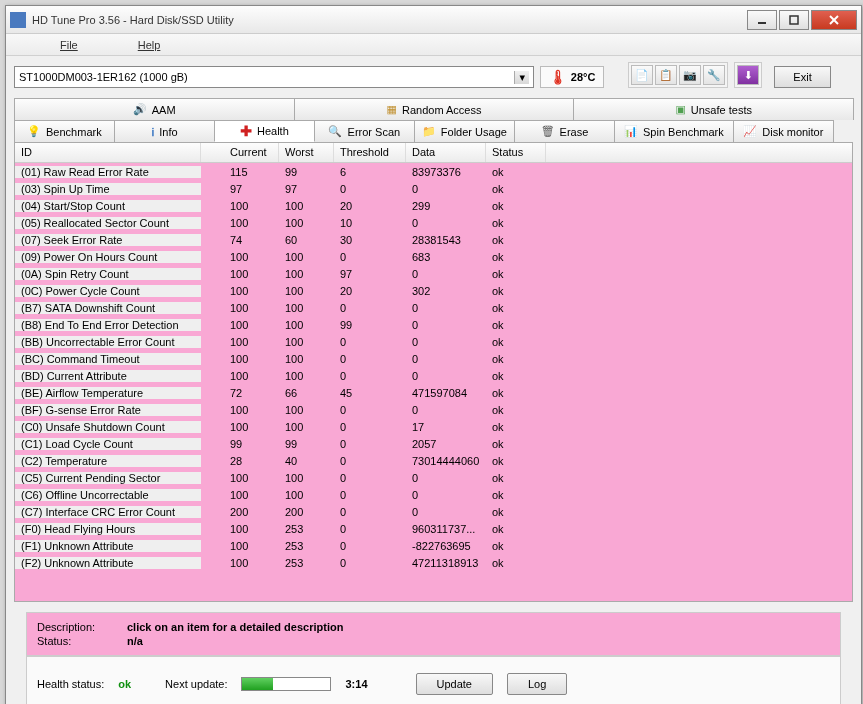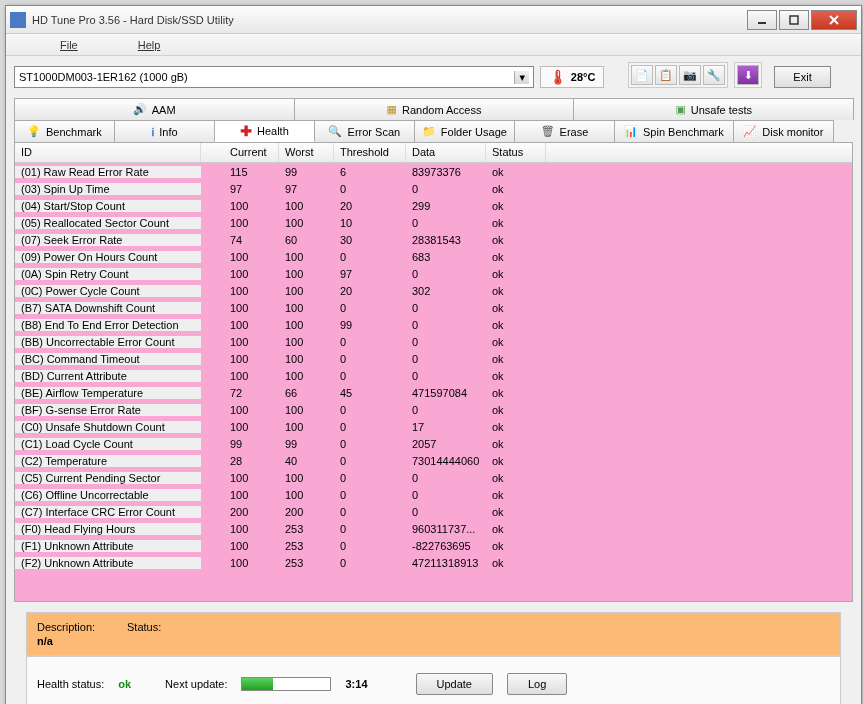--- a/index.html
+++ b/index.html
@@ -46,21 +46,21 @@
 .col-cur { width: 55px; margin-left: 23px; }
 .col-worst { width: 55px; }
 .col-thr { width: 72px; }
 .col-data { width: 80px; }
 .col-status { width: 60px; }
 .table-body { }
 .tr { display: flex; height: 17px; align-items: center; }
 .td { padding: 0 6px; overflow: hidden; white-space: nowrap; }
 .tr .col-id { background: #efefef; }
 .bottom-panel { padding: 10px 12px; background: #f0f0f0; }
-.desc-block { border: 1px solid #ccc; background: #fdba74; padding: 8px 10px; margin-bottom: 0; display: grid; grid-template-columns: 90px 1fr; row-gap: 2px; }
+.desc-block { border: 1px solid #ccc; background: #f9a8d4; padding: 8px 10px; margin-bottom: 0; display: grid; grid-template-columns: 90px 1fr; row-gap: 2px; }
 .desc-block .bold { font-weight: bold; }
 .health-row { border: 1px solid #ccc; background: #fafafa; padding: 16px 10px; display: flex; align-items: center; gap: 14px; }
 .health-ok { color: #109010; font-weight: bold; }
 .progress { width: 90px; height: 14px; border: 1px solid #888; background: #fff; position: relative; }
 .progress-fill { height: 100%; width: 35%; background: linear-gradient(to bottom, #60d060, #20a020); }
 .btn { height: 22px; padding: 0 20px; border: 1px solid #888; background: linear-gradient(to bottom, #f8f8f8, #dedede); cursor: pointer; border-radius: 2px; }
 .status-ok { color: #000; }
 svg { display: block; }
 </style>
 </head>
@@ -369,20 +369,21 @@
             <div class="td col-thr">0</div>
             <div class="td col-data">47211318913</div>
             <div class="td col-status status-ok">ok</div>
           </div>
         </div>
     </div>
 
     <div class="bottom-panel">
       <div class="desc-block">
         <span>Description:</span>
+        <span class="bold">click on an item for a detailed description</span>
         <span>Status:</span>
         <span class="bold">n/a</span>
       </div>
       <div class="health-row">
         <span>Health status:</span>
         <span class="health-ok">ok</span>
         <span style="margin-left:20px">Next update:</span>
         <div class="progress">
             <div class="progress-fill"></div>
           </div>

